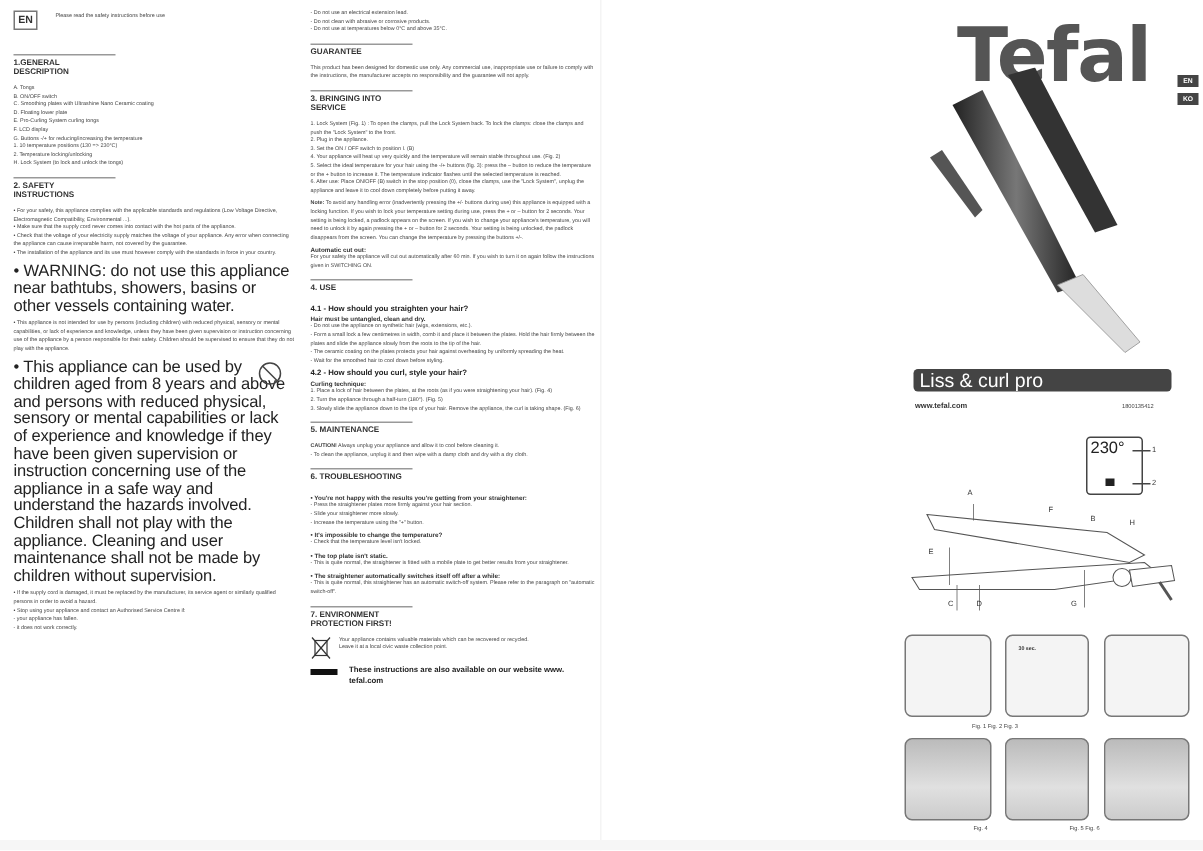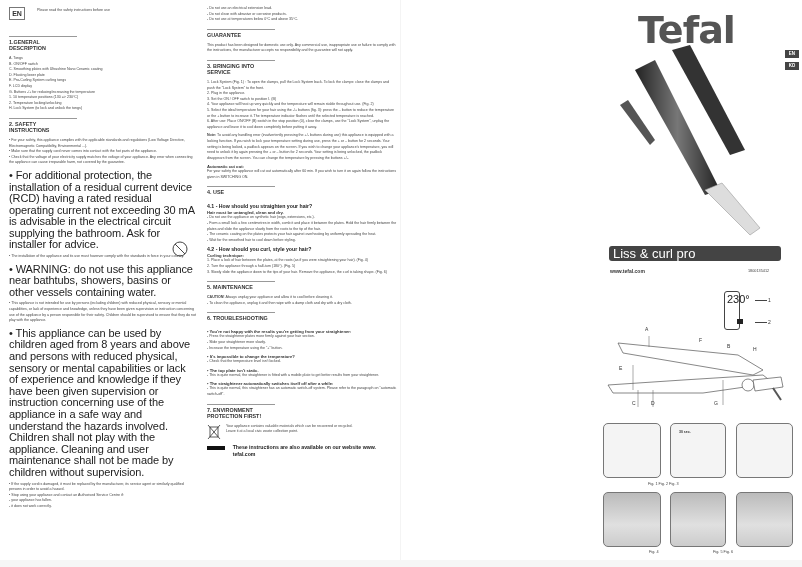--- a/index.html
+++ b/index.html
@@ -8,26 +8,26 @@
 .col{position:absolute;top:0}
 .c1{left:9px;width:188px}
 .c2{left:207px;width:190px}
 .s{font-size:3.6px;line-height:5.6px;color:#444;white-space:normal}
 .lg{font-size:11px;line-height:11.6px;color:#222;letter-spacing:-0.1px;margin:4px 0 3px}
 .h{font-size:5.4px;font-weight:bold;color:#333;padding-bottom:1px;margin:6px 0 4px;border-top:1px solid #999;padding-top:2px;display:inline-block;width:68px}
 .hb{font-size:5.2px;font-weight:bold;color:#222;margin:3px 0 1px}
 .hs{font-size:4.2px;font-weight:bold;color:#333}
 .en-box{position:absolute;left:9px;top:7px;width:16px;height:13px;border:1px solid #777;font-size:7px;font-weight:bold;text-align:center;line-height:11px;color:#333}
 .topnote{position:absolute;left:37px;top:8px;font-size:3.6px;color:#444}
-.logo{position:absolute;left:638px;top:8px;font-size:38px;font-weight:bold;color:#555;letter-spacing:-1px;font-family:"DejaVu Sans",sans-serif}
+.logo{position:absolute;left:638px;top:8px;font-size:50px;font-weight:bold;color:#555;letter-spacing:-1px;font-family:"DejaVu Sans",sans-serif}
 .lang{position:absolute;left:785px;width:14px;height:8px;background:#444;color:#fff;font-size:4.5px;font-weight:bold;text-align:center;line-height:8px}
 .product-bar{position:absolute;left:609px;top:246px;width:172px;height:15px;background:#444;border-radius:3px;color:#fff;font-size:13px;line-height:15px;padding-left:4px}
 .www{position:absolute;left:610px;top:268px;font-size:5px;font-weight:bold;color:#333}
 .code{position:absolute;left:748px;top:269px;font-size:3.8px;color:#444}
-.lcd{position:absolute;left:724px;top:291px;width:16px;height:39px;border:1.5px solid #444;border-radius:3px}
+.lcd{position:absolute;left:724px;top:291px;width:38px;height:39px;border:1.5px solid #444;border-radius:3px}
 .lcd .t{font-size:11px;color:#222;position:absolute;left:2px;top:1px}
 .lcd .lock{position:absolute;left:12px;top:27px;width:6px;height:5px;background:#222}
 .lbl{position:absolute;font-size:5px;color:#333}
 .fig{position:absolute;border:1px solid #777;border-radius:5px;background:#f4f4f4;overflow:hidden}
 .figcap{position:absolute;font-size:3.8px;color:#444}
 .photo{background:linear-gradient(180deg,#bbb 0%,#e0e0e0 60%,#ccc 100%)}
 .ecoline{display:flex;gap:5px;align-items:flex-start}
 .weee{width:14px;height:16px;position:relative;flex:none}
 .divline{position:absolute;left:400px;top:0;width:1px;height:567px;background:#f4f4f4}
 .bottomstrip{position:absolute;left:0;top:560px;width:802px;height:7px;background:#f6f6f6}
@@ -52,21 +52,20 @@
       <div class="s">G. Buttons -/+ for reducing/increasing the temperature</div>
       <div class="s">1. 10 temperature positions (130 =&gt; 230°C)</div>
       <div class="s">2. Temperature locking/unlocking</div>
       <div class="s">H. Lock System (to lock and unlock the tongs)</div>
     </div>
 
   <div class="h">2. SAFETY INSTRUCTIONS</div>
   <div class="s">• For your safety, this appliance complies with the applicable standards and regulations (Low Voltage Directive, Electromagnetic Compatibility, Environmental ...).</div>
   <div class="s">• Make sure that the supply cord never comes into contact with the hot parts of the appliance.</div>
   <div class="s">• Check that the voltage of your electricity supply matches the voltage of your appliance. Any error when connecting the appliance can cause irreparable harm, not covered by the guarantee.</div>
-  <div class="lg">• For additional protection, the installation of a residual current device (RCD) having a rated residual operating current not exceeding 30 mA is advisable in the electrical circuit supplying the bathroom. Ask for installer for advice.</div>
   <div class="s">• The installation of the appliance and its use must however comply with the standards in force in your country.</div>
   <div class="lg">• WARNING: do not use this appliance near bathtubs, showers, basins or other vessels containing water.</div>
   <div class="s">• This appliance is not intended for use by persons (including children) with reduced physical, sensory or mental capabilities, or lack of experience and knowledge, unless they have been given supervision or instruction concerning use of the appliance by a person responsible for their safety. Children should be supervised to ensure that they do not play with the appliance.</div>
   <div class="lg">• This appliance can be used by children aged from 8 years and above and persons with reduced physical, sensory or mental capabilities or lack of experience and knowledge if they have been given supervision or instruction concerning use of the appliance in a safe way and understand the hazards involved. Children shall not play with the appliance. Cleaning and user maintenance shall not be made by children without supervision.</div>
   <div id="safety-list">
       <div class="s">• If the supply cord is damaged, it must be replaced by the manufacturer, its service agent or similarly qualified persons in order to avoid a hazard.</div>
       <div class="s">• Stop using your appliance and contact an Authorised Service Centre if:</div>
       <div class="s">- your appliance has fallen.</div>
       <div class="s">- it does not work correctly.</div>
     </div>

